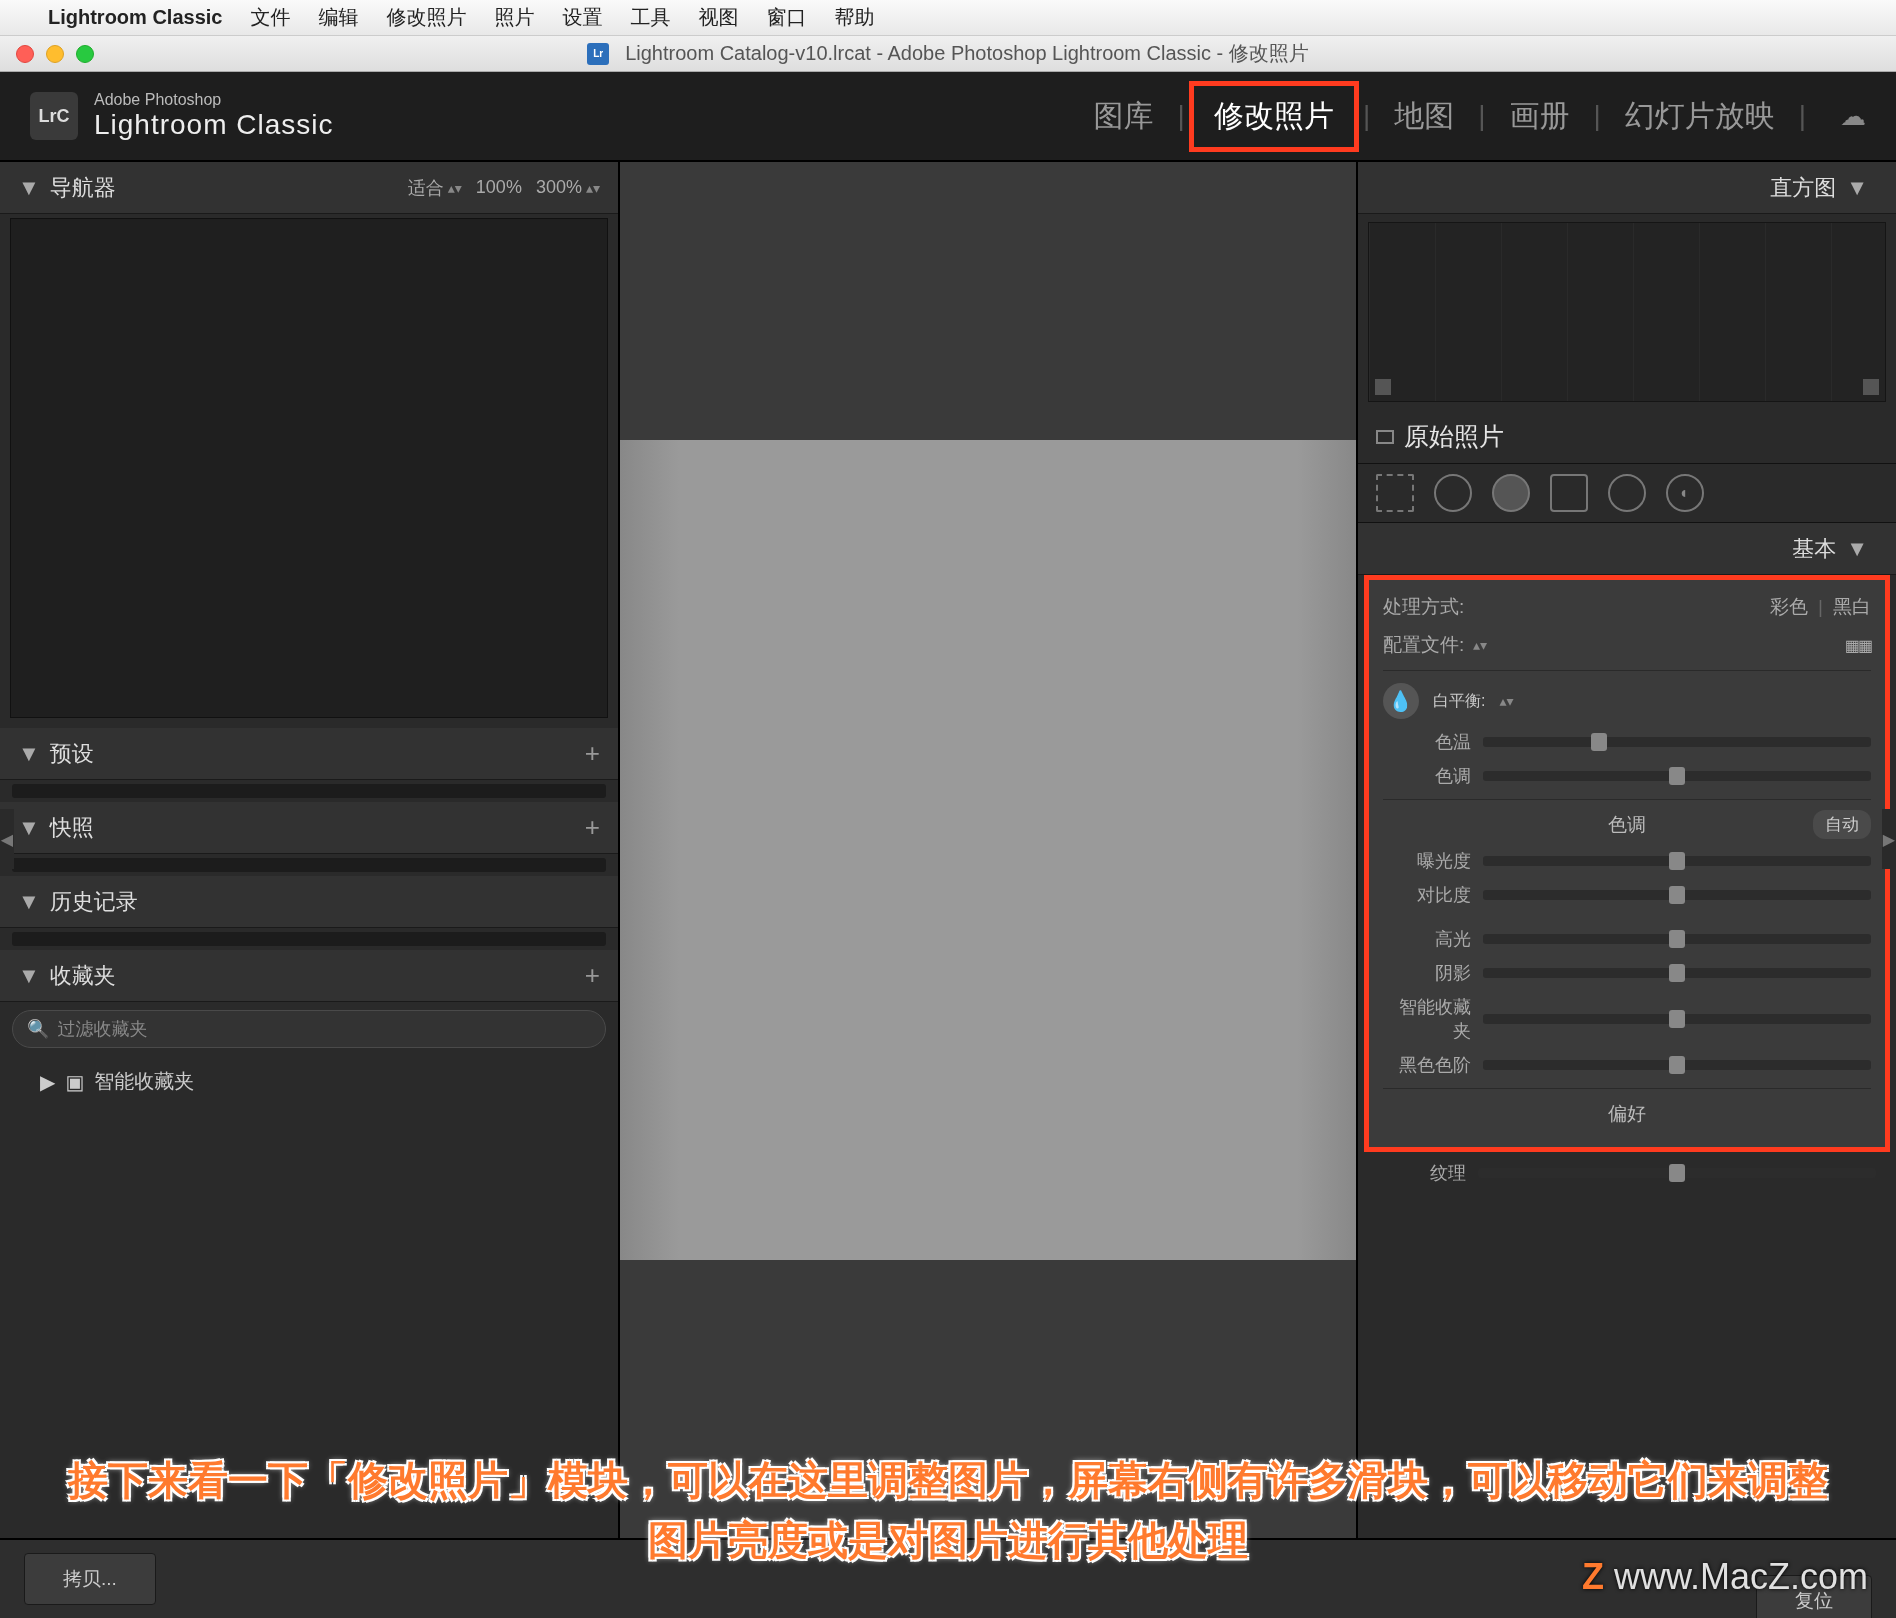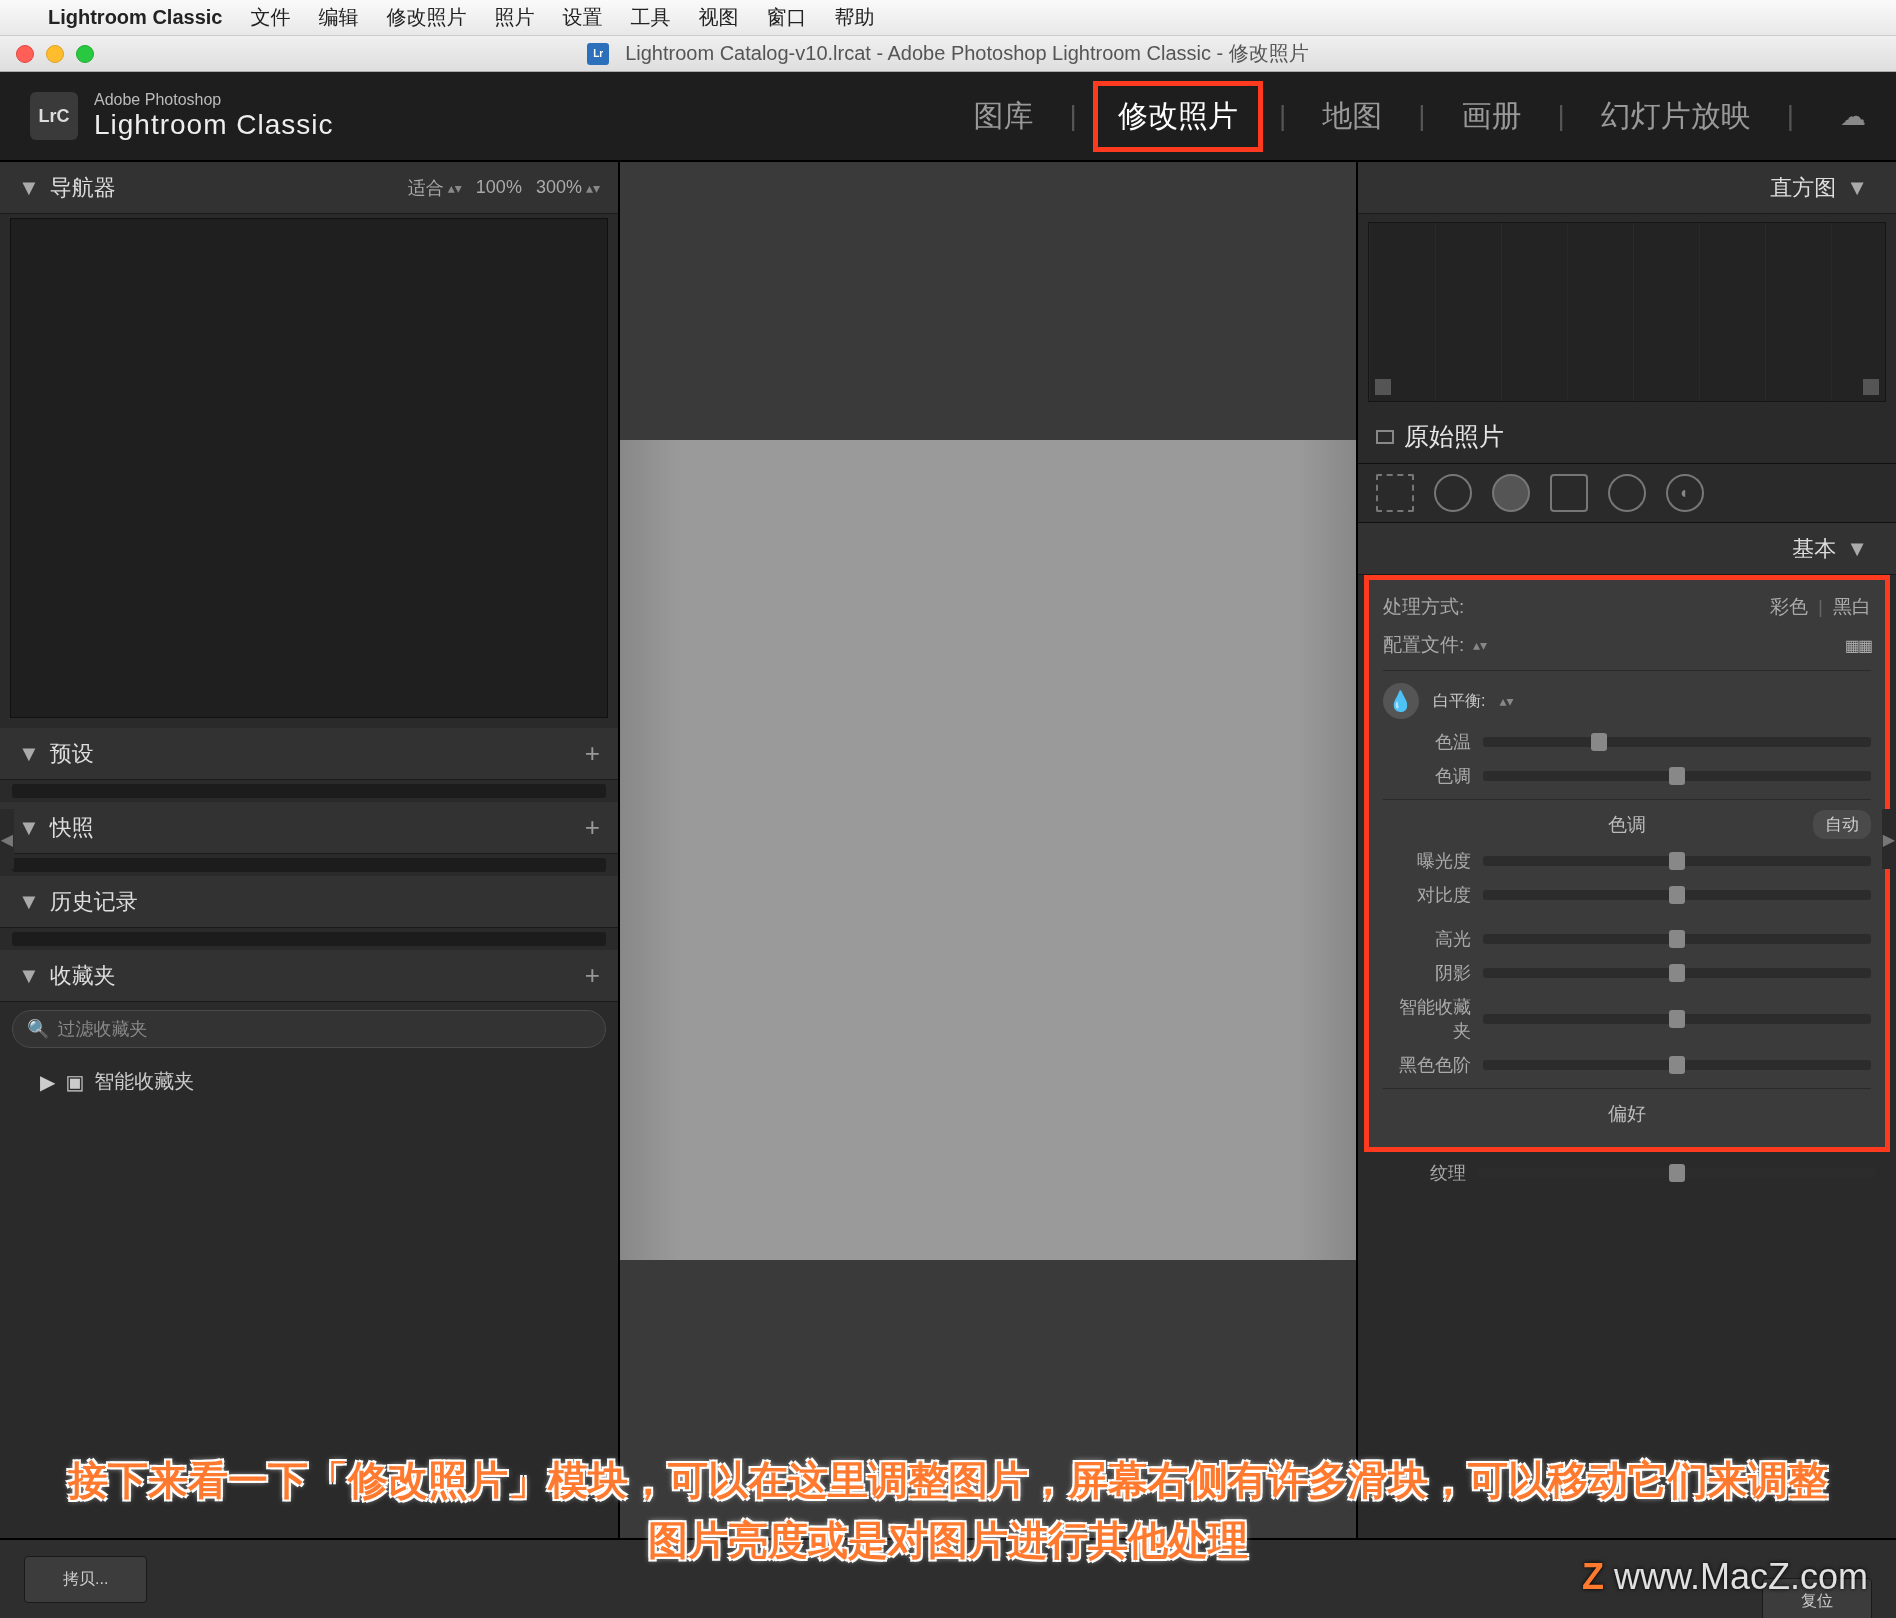--- a/index.html
+++ b/index.html
@@ -16,21 +16,21 @@
     .tl.y { background:#ffbd2e; border:1px solid #dea123;}
     .tl.g { background:#28c940; border:1px solid #1dad2b;}
     .title-icon { width: 22px; height: 22px; background:#2c6fbb; color:#fff; font-size:10px; display:inline-flex; align-items:center; justify-content:center; border-radius:3px; margin-right:16px; font-weight:bold;}
     
     .app { background:#1e1e1e; height: calc(1618px - 36px - 36px); display:flex; flex-direction:column; color:#ccc;}
     
     .app-header { height: 90px; display:flex; align-items:center; padding: 0 30px; border-bottom: 2px solid #000; }
     .lrc-badge { width:48px; height:48px; background:#3a3a3a; border-radius:6px; display:flex; align-items:center; justify-content:center; font-size:18px; font-weight:bold; color:#ddd; margin-right:16px;}
     .brand-text .line1 { font-size:16px; color:#bbb; }
     .brand-text .line2 { font-size:28px; color:#eee; font-weight:300; letter-spacing:1px;}
-    .module-picker { margin-left:auto; display:flex; gap:16px; align-items:center; font-size:30px; color:#999;}
+    .module-picker { margin-left:auto; display:flex; gap:4px; align-items:center; font-size:30px; color:#999;}
     .module-picker span.tab { padding: 10px 20px; cursor:pointer; }
     .module-picker span.sep { color:#555; font-size:28px;}
     .module-picker .active { color:#fff; border:5px solid #ff3b1f; padding:8px 16px;}
     .cloud-icon { margin-left:30px; font-size:26px; color:#888;}
     
     .app-body { flex:1; display:flex; min-height:0;}
     .left-panel { width:620px; background:#2a2a2a; border-right:2px solid #000; display:flex; flex-direction:column;}
     .right-panel { width:540px; background:#2a2a2a; border-left:2px solid #000; display:flex; flex-direction:column; position:relative;}
     .center { flex:1; background:#3a3a3a; display:flex; align-items:center; justify-content:center;}
     .canvas-placeholder { width:100%; height: 820px; background: linear-gradient(90deg, #888 0%, #9a9a9a 8%, #9a9a9a 92%, #888 100%);}
@@ -75,21 +75,21 @@
     .slider-row .sl-lbl { width:88px; text-align:right; font-size:18px; color:#aaa;}
     .slider-track { flex:1; height:10px; background:#2c2c2c; border-radius:3px; position:relative;}
     .slider-thumb { position:absolute; top:-4px; width:16px; height:18px; background:#888; border-radius:3px; left:50%; transform:translateX(-50%);}
     .eyedrop { width:36px; height:36px; background:#555; border-radius:50%; display:flex; align-items:center; justify-content:center; font-size:20px; color:#ddd;}
     .wb-row { display:flex; align-items:center; gap:14px; padding:6px 0;}
     .updown { font-size:14px; color:#888;}
     
     .extra-sliders { padding:4px 20px 8px;}
     
     .bottom-toolbar { height:80px; background:#2e2e2e; border-top:2px solid #000; display:flex; align-items:center; padding:0 24px;}
-    .bt-btn { background:#3c3c3c; border:1px solid #1a1a1a; padding:12px 38px; font-size:16px; color:#ccc; border-radius:4px;}
+    .bt-btn { background:#3c3c3c; border:1px solid #1a1a1a; padding:12px 38px; font-size:19px; color:#ccc; border-radius:4px;}
     .bt-right { margin-left:auto;margin-top:44px;}
     
     .edge-handle { position:absolute; top:50%; width:14px; height:60px; background:#2a2a2a; display:flex; align-items:center; justify-content:center; color:#777;}
     .edge-handle.l{ left:0;} .edge-handle.r{ right:0;}
     
     .caption { position:absolute; bottom:48px; left:50%; transform:translateX(-50%); width:1780px; text-align:center; font-size:40px; font-weight:700; color:#ff7a2e; text-shadow: -2px -2px 0 #fff, 2px -2px 0 #fff, -2px 2px 0 #fff, 2px 2px 0 #fff, 0 0 6px #fff; line-height:1.5; pointer-events:none;}
     .watermark { position:absolute; right:28px; bottom:20px; font-size:36px; color:#e0e0e0; text-shadow:0 0 4px #000;}
     .watermark .z { color:#ff7a2e; font-weight:bold;}
   </style>
 </head>

